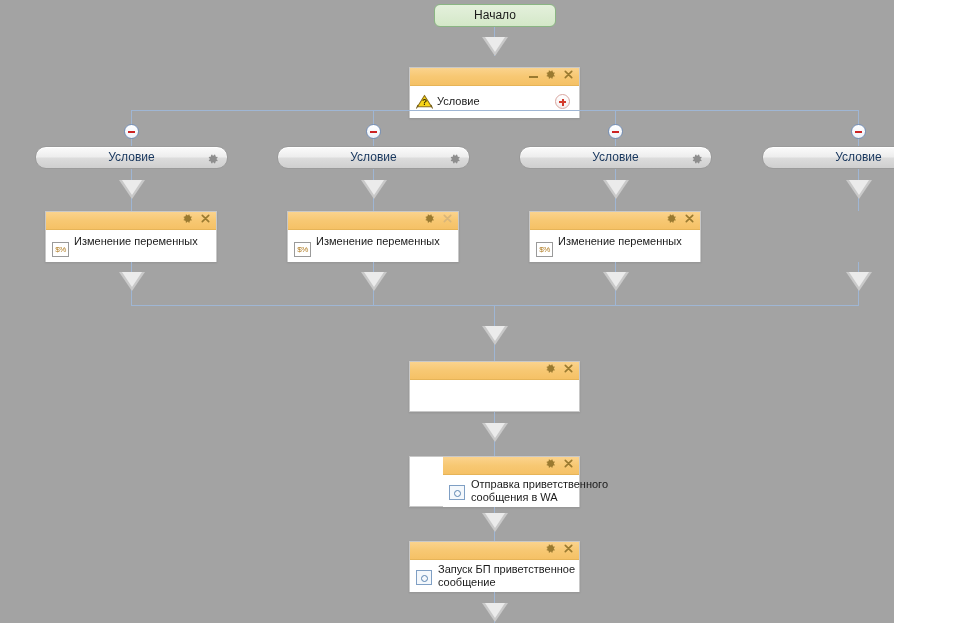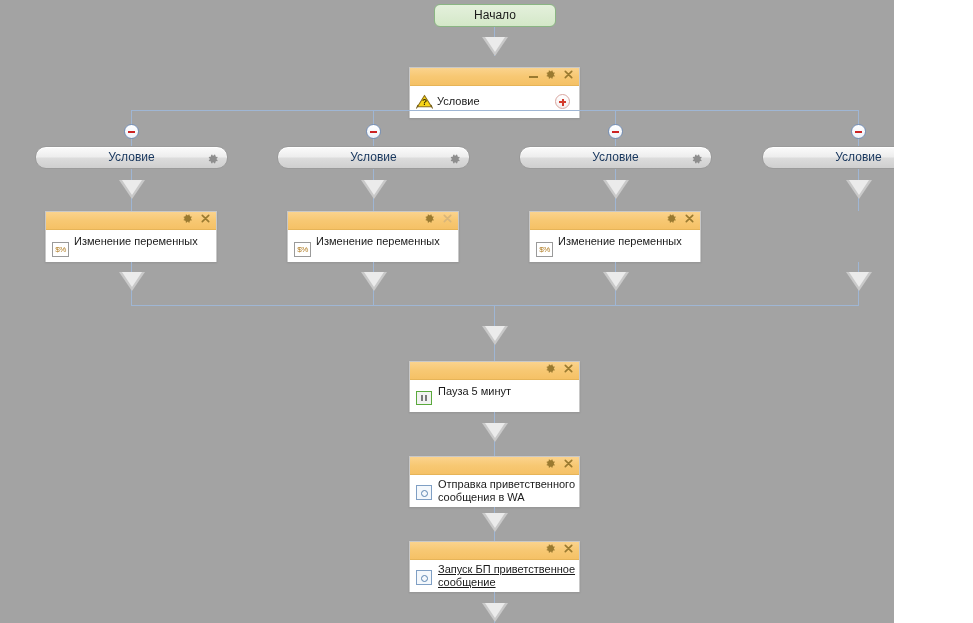--- a/index.html
+++ b/index.html
@@ -422,30 +422,26 @@
             <path fill="#9a7a30" d="M14.2 9.3l-1.3-.3a5 5 0 0 0 0-2l1.3-.3-.5-1.8-1.3.4a5 5 0 0 0-1.4-1.4l.4-1.3L9.6 2l-.3 1.3a5 5 0 0 0-2 0L7 2l-1.8.6.4 1.3a5 5 0 0 0-1.4 1.4L2.9 4.9 2.3 6.7l1.3.3a5 5 0 0 0 0 2l-1.3.3.6 1.8 1.3-.4a5 5 0 0 0 1.4 1.4L5.2 13.4 7 14l.3-1.3a5 5 0 0 0 2 0l.3 1.3 1.8-.6-.4-1.3a5 5 0 0 0 1.4-1.4l1.3.4z"></path>
           </svg>
         </span>
         <span class="ic">
           <svg width="11" height="11" viewBox="0 0 12 12">
             <path stroke="#9a7a30" stroke-width="1.8" stroke-linecap="round" d="M2.5 2.5 L9.5 9.5 M9.5 2.5 L2.5 9.5"></path>
           </svg>
         </span>
       </div>
     </div>
-    <div class="body" style="height:32px;">
-      <span class="node-icon pause-icon" style="top:11px;"></span>
-      <span class="node-label" style="left:28px; top:5px; width:135px;">Пауза 5 минут</span>
-    </div>
   </div>
 
   <div class="conn v" style="left:494px; top:412px; height:44px;"></div>
   <div class="arrow" style="left:482px; top:423px;"></div>
 
-  <div class="card" style="left:409px; top:456px; width:171px; height:51px;">
+  <div class="card" style="left:409px; top:456px; width:171px; height:51px;padding-left:33px;">
     <div class="titlebar">
       <div class="tb-icons">
         <span class="ic">
           <svg width="11" height="11" viewBox="0 0 16 16">
             <path fill="#9a7a30" d="M8 5.1A2.9 2.9 0 1 0 8 10.9 2.9 2.9 0 0 0 8 5.1zm0 4.3A1.4 1.4 0 1 1 8 6.6a1.4 1.4 0 0 1 0 2.8z"></path>
             <path fill="#9a7a30" d="M14.2 9.3l-1.3-.3a5 5 0 0 0 0-2l1.3-.3-.5-1.8-1.3.4a5 5 0 0 0-1.4-1.4l.4-1.3L9.6 2l-.3 1.3a5 5 0 0 0-2 0L7 2l-1.8.6.4 1.3a5 5 0 0 0-1.4 1.4L2.9 4.9 2.3 6.7l1.3.3a5 5 0 0 0 0 2l-1.3.3.6 1.8 1.3-.4a5 5 0 0 0 1.4 1.4L5.2 13.4 7 14l.3-1.3a5 5 0 0 0 2 0l.3 1.3 1.8-.6-.4-1.3a5 5 0 0 0 1.4-1.4l1.3.4z"></path>
           </svg>
         </span>
         <span class="ic">
           <svg width="11" height="11" viewBox="0 0 12 12">
@@ -474,20 +470,20 @@
         </span>
         <span class="ic">
           <svg width="11" height="11" viewBox="0 0 12 12">
             <path stroke="#9a7a30" stroke-width="1.8" stroke-linecap="round" d="M2.5 2.5 L9.5 9.5 M9.5 2.5 L2.5 9.5"></path>
           </svg>
         </span>
       </div>
     </div>
     <div class="body" style="height:32px;">
       <span class="node-icon bsq-icon" style="top:10px;"></span>
-      <span class="node-label" style="left:28px; top:3px; width:143px;text-decoration:underline;">Запуск БП приветственное сообщение</span>
+      <span class="node-label" style="left:28px; top:3px; width:143px;">Запуск БП приветственное сообщение</span>
     </div>
   </div>
 
   <div class="conn v" style="left:494px; top:592px; height:31px;"></div>
   <div class="arrow" style="left:482px; top:603px;"></div>
 
 </div>
 
 </body></html>

